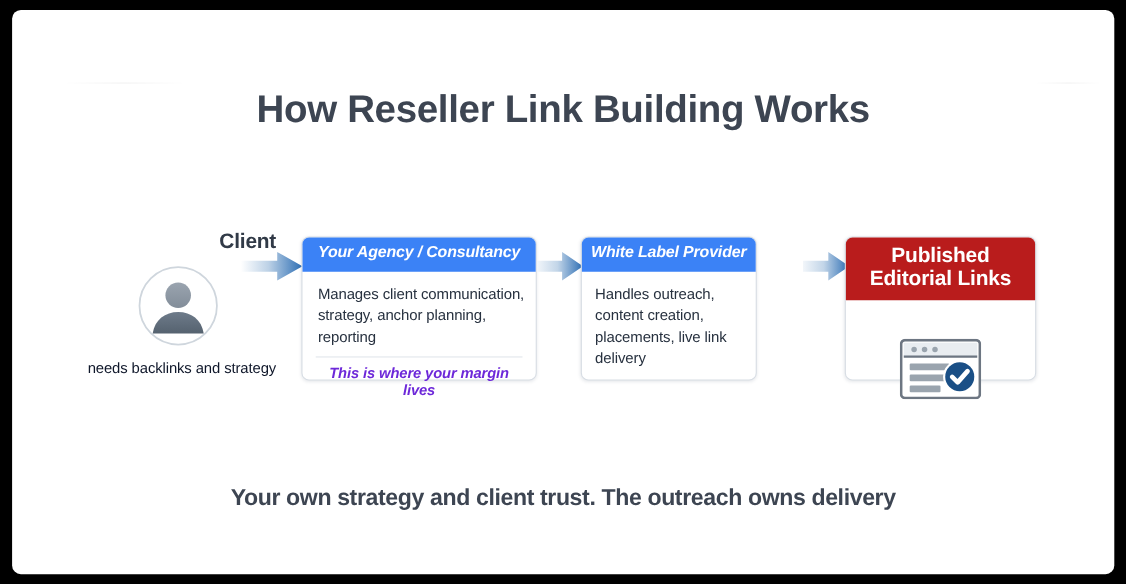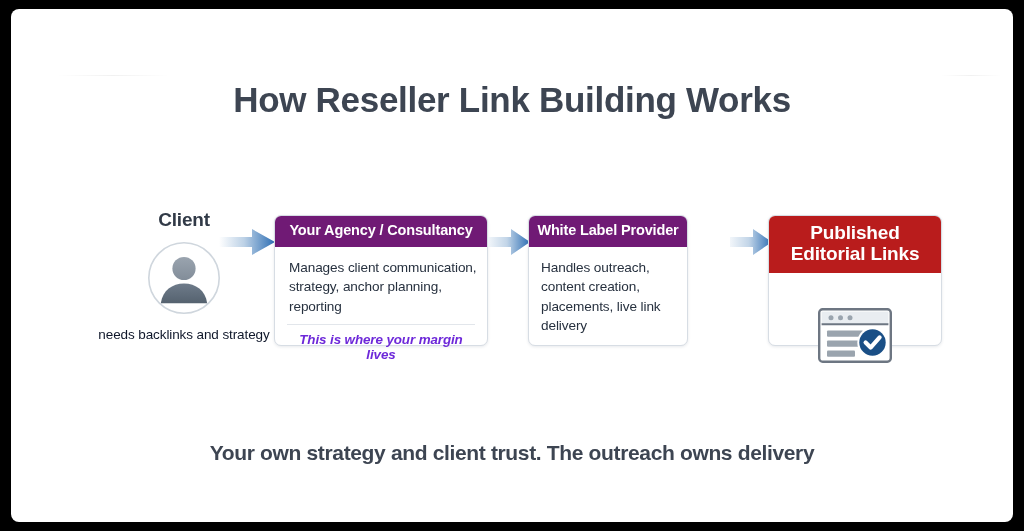--- a/index.html
+++ b/index.html
@@ -65,22 +65,21 @@
     width: 100%;
     height: 160px;
   }
 
   
   .client-block {
     position: absolute;
     left: 62px;
     top: 4px;
     width: 178px;
-    text-align: center;
-    margin-left: 22px;
+    text-align: right;
   }
   .client-title {
     font-size: 19px;
     font-weight: 700;
     color: #313a47;
     letter-spacing: -0.2px;
     margin-bottom: 10px;
   }
   .avatar-wrap {
     width: 74px;
@@ -124,21 +123,21 @@
     color: #ffffff;
     font-size: 14.5px;
     font-weight: 700;
     text-align: center;
     padding: 7px 6px 8px 6px;
     border-radius: 6px 6px 0 0;
     letter-spacing: -0.15px;
     line-height: 1.1;
   }
   .card.c1 .card-header,
-  .card.c2 .card-header { background: #701a75; }
+  .card.c2 .card-header { background: #3b82f6; font-style: italic; }
   .card.c3 .card-header { background: #b91c1c; font-size: 19px; }
 
   .card-body {
     padding: 11px 12px 0 12px;
     font-size: 13.6px;
     line-height: 1.42;
     color: #27313f;
     letter-spacing: -0.1px;
   }
   .card.c1 .card-body { text-align: left; padding-left: 14px; padding-right: 10px; }

